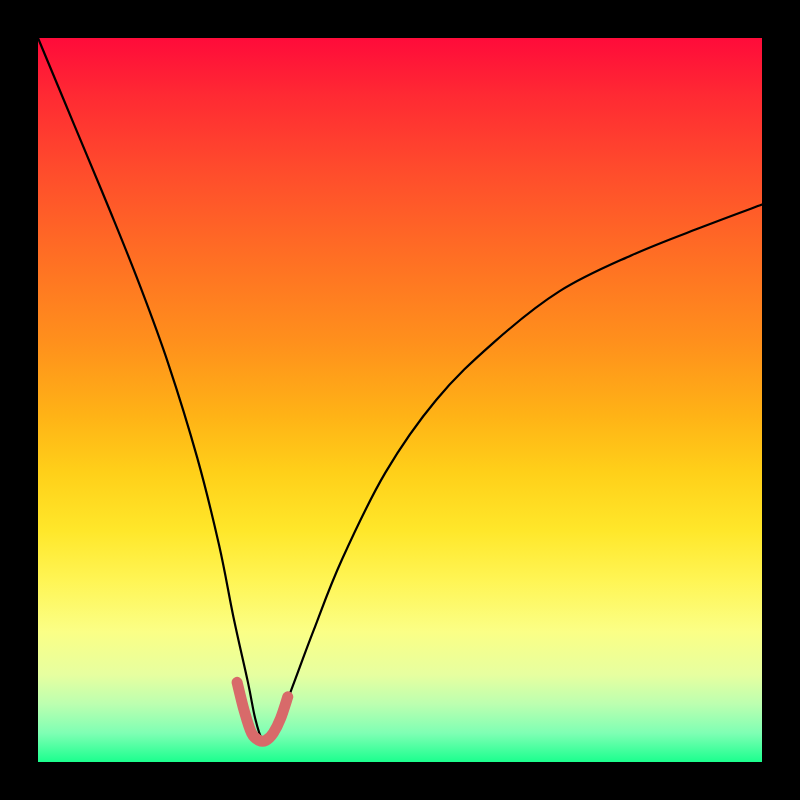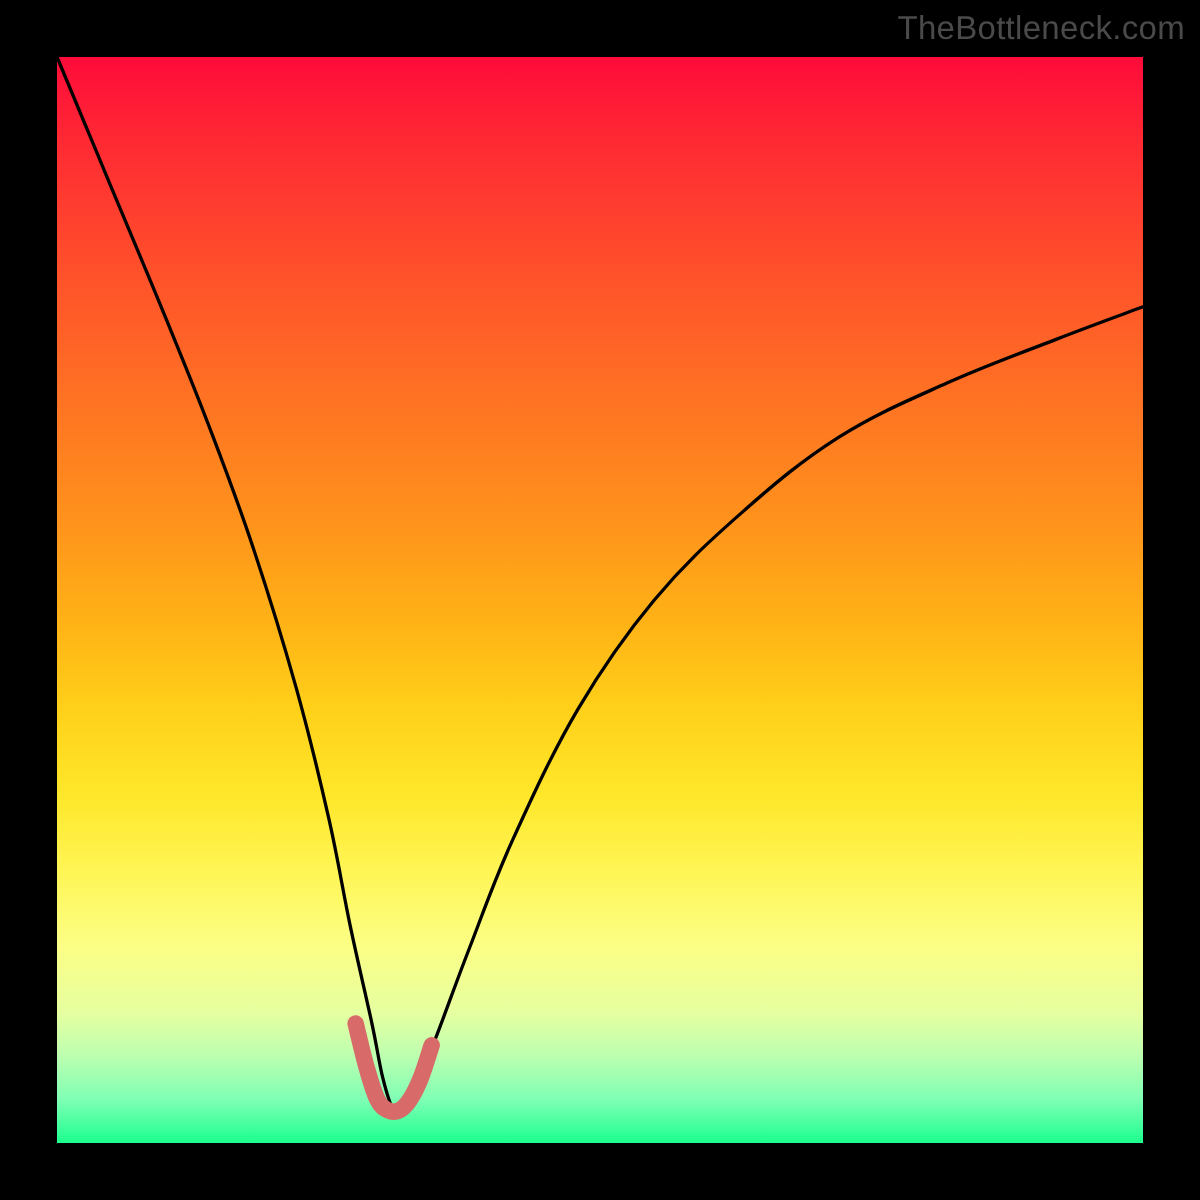--- a/index.html
+++ b/index.html
@@ -55,21 +55,20 @@
     position: absolute;
     left: 0; top: 0;
     width: 724px; height: 724px;
     overflow: visible;
   }
 </style>
 </head>
 <body>
 
 <div class="frame">
-  <div class="attribution">TheBottleneck.com</div>
   <div class="plot">
     <svg class="curve" viewBox="0 0 724 724">
       <g id="series-group">
           <path d="M 0 0 C 6.516 15.638399999999999 23.168000000000003 55.6032 36.2 86.88 C 49.232 118.15679999999999 60.671200000000006 145.0896 72.4 173.76 C 84.12880000000001 202.4304 90.93440000000001 218.79279999999997 101.36000000000001 246.15999999999997 C 111.78560000000002 273.52719999999994 119.89439999999999 294.5232 130.32 325.79999999999995 C 140.7456 357.07679999999993 150.1576 387.34000000000003 159.28 419.92 C 168.4024 452.5 174.484 478.1296 181 506.8 C 187.516 535.4704 190.26720000000003 554.4392 195.48000000000002 579.2 C 200.6928 603.9608000000001 206.0504 626.1152000000001 209.95999999999998 644.36 C 213.86959999999996 662.6048 214.59359999999998 670.1343999999999 217.2 680.56 C 219.8064 690.9856 221.8336 698.3704 224.44 702.28 C 227.0464 706.1895999999999 229.0736 704.8864 231.68 702.28 C 234.28640000000001 699.6736 235.01040000000003 696.9223999999999 238.92000000000002 687.8 C 242.8296 678.6776 246.884 668.5416 253.39999999999998 651.6 C 259.916 634.6584 265.9976 617.1376 275.12 593.6800000000001 C 284.24240000000003 570.2224000000001 291.048 549.9504 304.08 521.28 C 317.11199999999997 492.60959999999994 330.5784 463.07039999999995 347.52 434.4 C 364.4616 405.7296 378.65200000000004 385.4576 398.20000000000005 362 C 417.74800000000005 338.5424 433.9656 323.62800000000004 456.12 304.08000000000004 C 478.2744 284.53200000000004 496.51919999999996 269.03839999999997 521.28 253.39999999999998 C 546.0408 237.7616 567.616 228.92880000000005 593.68 217.20000000000005 C 619.7439999999999 205.47120000000004 642.6224000000001 197.3624 666.08 188.24 C 689.5376 179.1176 713.5744 170.4296 724 166.51999999999998" fill="none" stroke="#000000" stroke-width="2.2" stroke-linecap="round" stroke-linejoin="round"></path>
           <path d="M 199.10000000000002 644.36 C 200.40320000000003 649.5728 203.7336 664.1976 206.33999999999997 673.3199999999999 C 208.94639999999995 682.4423999999999 210.97359999999998 689.8272 213.57999999999998 695.04 C 216.1864 700.2528 218.21359999999999 700.9768 220.82 702.28 C 223.4264 703.5831999999999 225.4536 703.5831999999999 228.06 702.28 C 230.6664 700.9768 232.6936 698.9495999999999 235.3 695.04 C 237.90640000000002 691.1304 239.93360000000004 687.0759999999999 242.54000000000002 680.56 C 245.1464 674.044 248.47679999999997 662.7496 249.77999999999997 658.84" fill="none" stroke="#d86a6a" stroke-width="11" stroke-linecap="round" stroke-linejoin="round"></path>
         </g>
     </svg>
   </div>
 </div>
 

